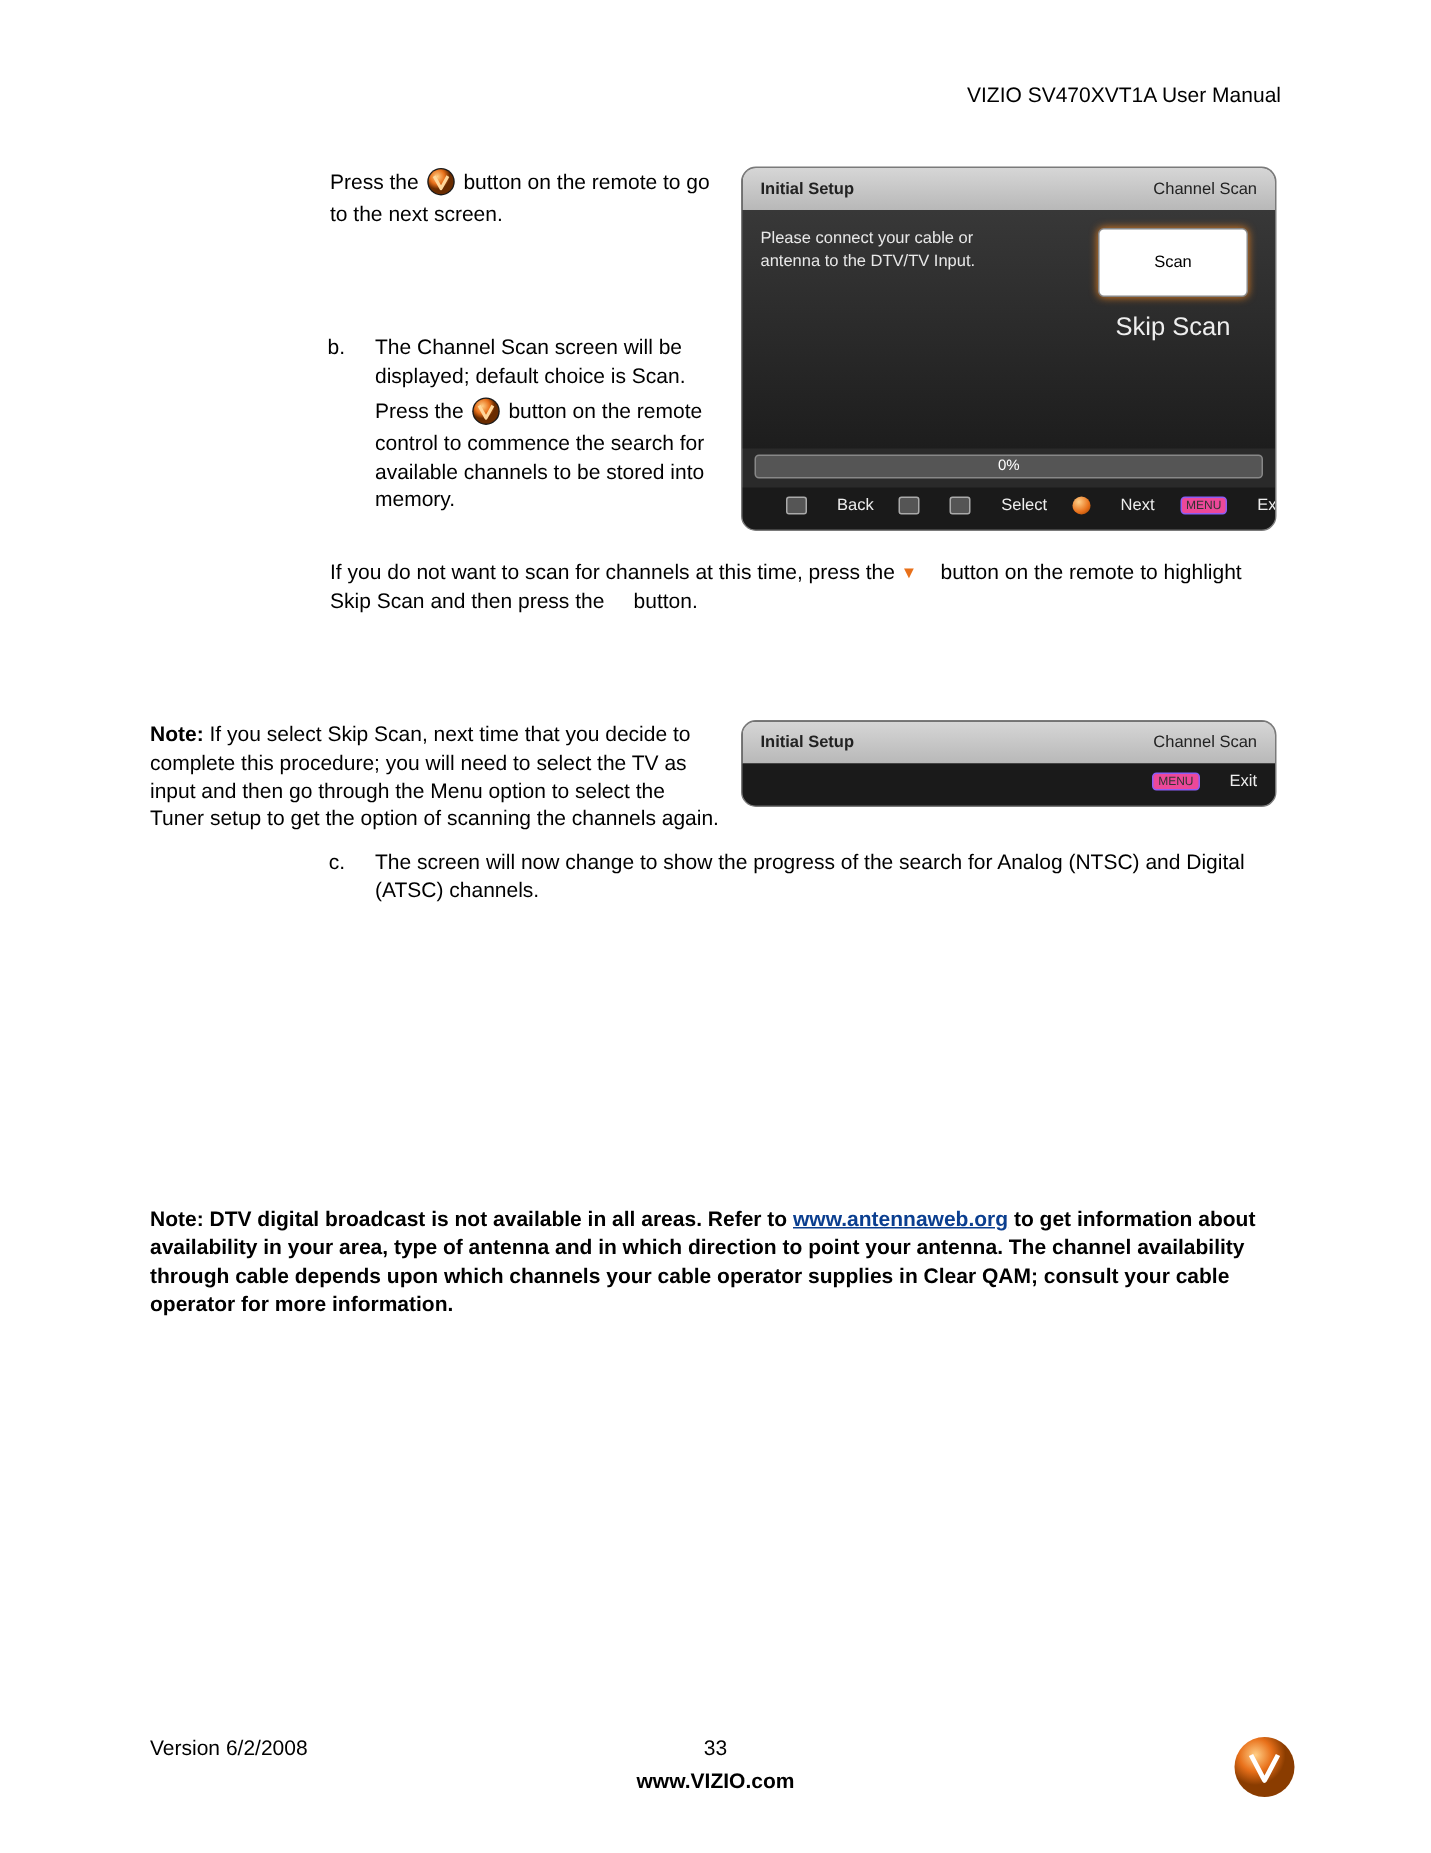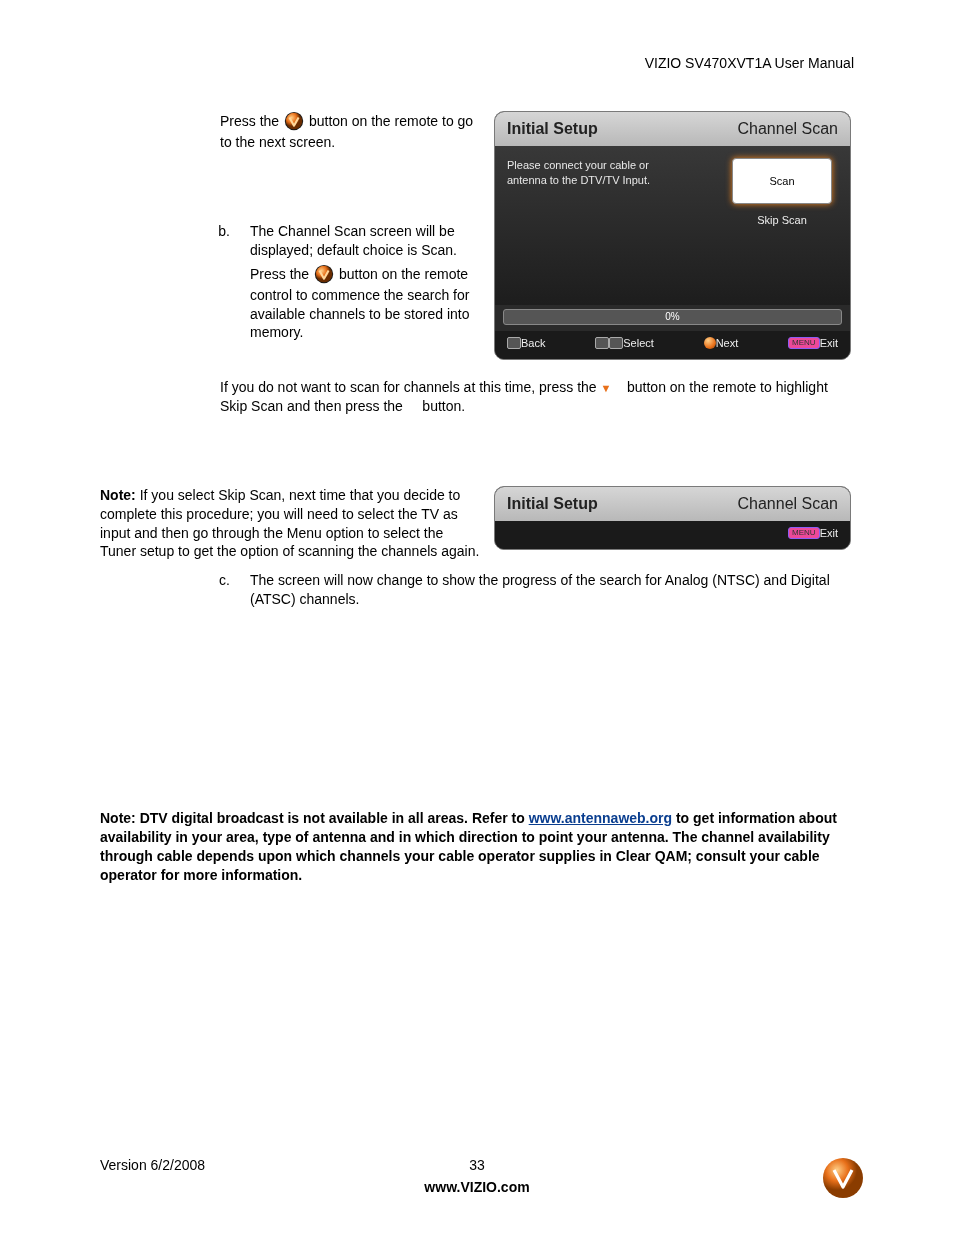--- a/index.html
+++ b/index.html
@@ -80,21 +80,21 @@
     border-radius: 10px;
     overflow: hidden;
     font-family: Arial, sans-serif;
     background: #2a2a2a;
   }
   .osd-header {
     background: linear-gradient(#d6d6d6,#b8b8b8);
     padding: 8px 12px;
     display: flex;
     justify-content: space-between;
-    font-size: 16px;
+    font-size: 11px;
     color: #222;
     font-weight: bold;
   }
   .osd-header .right { font-weight: normal; }
   .osd-body {
     background: linear-gradient(#383838,#1d1d1d);
     color: #e8e8e8;
     font-size: 11px;
     padding: 12px;
     min-height: 135px;
@@ -113,21 +113,21 @@
   .osd-scan-btn {
     position:absolute; right:18px; top:12px;
     width: 100px;
   }
   .pill {
     background:#fff; color:#000; border:1px solid #888;
     border-radius:4px; text-align:center; font-size:11px;
     padding:16px 0; margin-bottom:10px;
     box-shadow: 0 0 6px rgba(255,140,30,0.9);
   }
-  .skip { color:#eee; text-align:center; font-size:11px; }
+  .skip { color:#eee; text-align:center; font-size:17px; }
   .progress-shell {
     margin: 4px 8px 6px 8px;
     height: 14px;
     background:#555;
     border:1px solid #888;
     border-radius:3px;
     position:relative;
     overflow:hidden;
   }
   .progress-fill {
@@ -140,21 +140,21 @@
   }
   .osd-footer {
     background:#1a1a1a;
     color:#eee;
     display:flex;
     justify-content:space-between;
     align-items:center;
     padding:6px 12px 10px 12px;
     font-size:11px;
   }
-  .osd-footer .fgroup { display:flex; align-items:center; gap:0; }
+  .osd-footer .fgroup { display:flex; align-items:center; gap:20px;margin-left:17px; }
   .osd-footer.one { justify-content:flex-end; }
   .mini-icon {
     display:inline-block; width:12px; height:10px; vertical-align:middle;
     border:1px solid #aaa; background:#555; border-radius:2px;
   }
   .mini-dot {
     display:inline-block; width:12px; height:12px; border-radius:50%;
     background: radial-gradient(circle at 35% 30%, #ffcf87, #e8701a 60%, #8a3c00);
     vertical-align:middle;
   }

